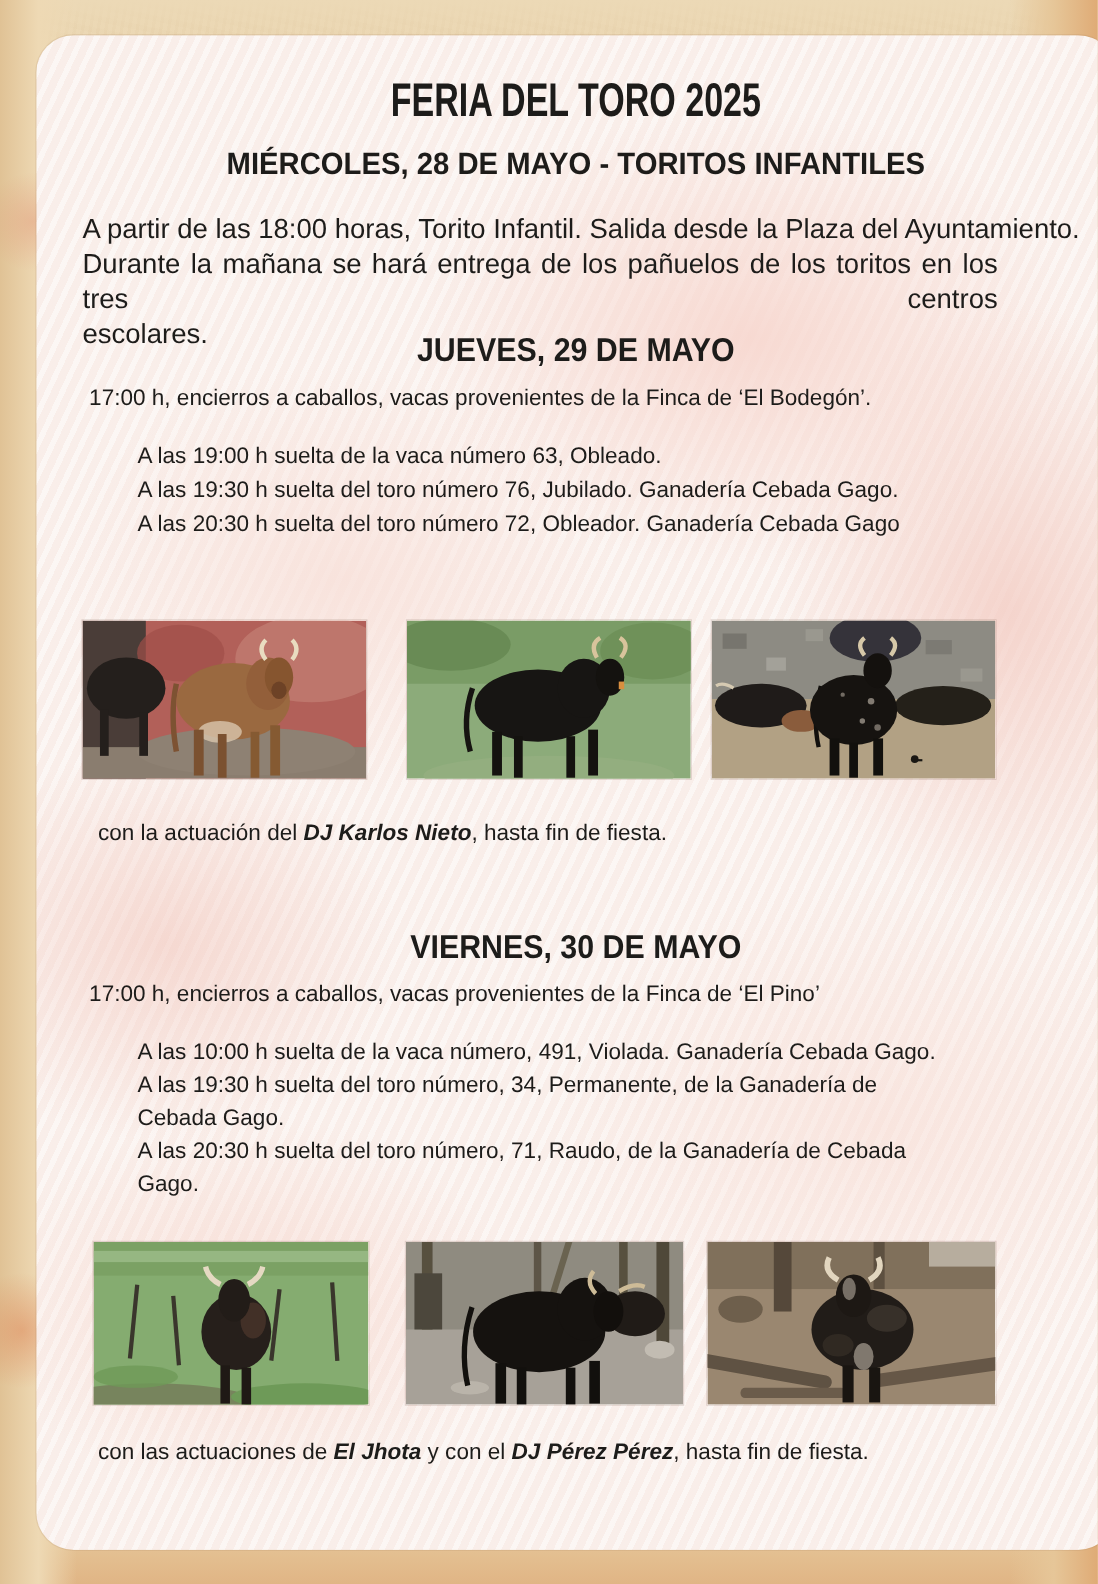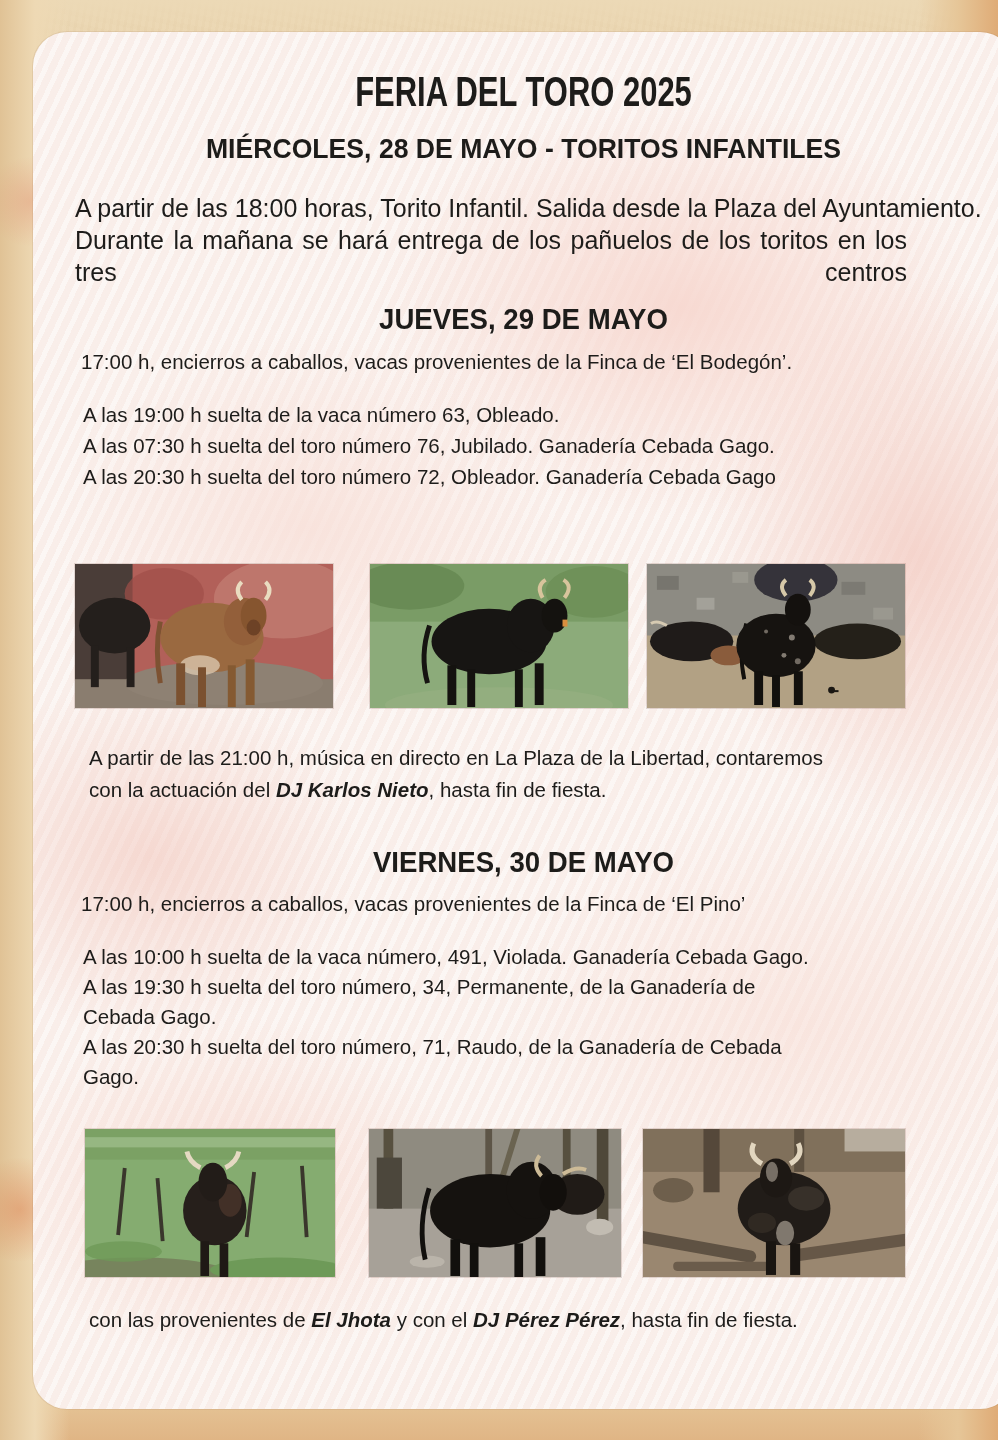--- a/index.html
+++ b/index.html
@@ -54,21 +54,21 @@
   .h2{
     left:0;width:100%;text-align:center;
     font-size:30px;font-weight:bold;transform:scaleX(.92);white-space:nowrap;
   }
   .h2-jueves{top:270px;}
   .h2-viernes{top:813px;}
   .lead{font-size:20.5px;white-space:nowrap;text-align:center;}
   .lead-jueves{top:318px;left:48px;}
   .lead-viernes{top:860px;left:48px;}
   .events{font-size:20.5px;}
-  .events .line{white-space:nowrap;}
+  .events .line{white-space:nowrap;margin-left:42px;}
   .events-jueves{top:367px;left:50px;line-height:31px;}
   .events-viernes{top:910px;left:50px;line-height:30px;}
   .music{font-size:20.5px;line-height:32px;}
   .music .line{white-space:nowrap;}
   .music1{top:710px;left:56px;}
   .music2{top:1272px;left:56px;}
   .music .b{font-weight:bold;font-style:italic;text-align:right;}
   .photo{position:absolute;box-shadow:0 0 0 1px rgba(110,70,60,.18);overflow:hidden;}
   .photo svg{display:block;width:100%;height:100%;}
   .r1{top:532px;height:144px;}
@@ -85,28 +85,29 @@
 
 <div class="page">
   <div class="card">
 
     <div class="title">FERIA DEL TORO 2025</div>
     <div class="subtitle">MIÉRCOLES, 28 DE MAYO - TORITOS INFANTILES</div>
 
     <div class="intro">
       <div class="line">A partir de las 18:00 horas, Torito Infantil. Salida desde la Plaza del Ayuntamiento.</div>
       <div class="just">Durante la mañana se hará entrega de los pañuelos de los toritos en los tres centros</div>
+      <div class="line">escolares.</div>
     </div>
 
     <div class="h2 h2-jueves">JUEVES, 29 DE MAYO</div>
     <div class="lead lead-jueves">17:00 h, encierros a caballos, vacas provenientes de la Finca de ‘El Bodegón’.</div>
 
     <div class="events events-jueves">
       <div class="line">A las 19:00 h suelta de la vaca número 63, Obleado.</div>
-      <div class="line">A las 07:30 h suelta del toro número 76, Jubilado. Ganadería Cebada Gago.</div>
+      <div class="line">A las 19:30 h suelta del toro número 76, Jubilado. Ganadería Cebada Gago.</div>
       <div class="line">A las 20:30 h suelta del toro número 72, Obleador. Ganadería Cebada Gago</div>
     </div>
 
     <div class="photo r1 p1" aria-label="Vaca parda delante de una pared roja">
       <svg viewBox="0 0 260 145" preserveAspectRatio="none">
         <rect width="260" height="145" fill="#b26059"></rect>
         <rect width="58" height="145" fill="#4a3d38"></rect>
         <ellipse cx="210" cy="35" rx="70" ry="40" fill="#c9897c" opacity=".55"></ellipse>
         <ellipse cx="90" cy="30" rx="40" ry="26" fill="#a04f49" opacity=".7"></ellipse>
         <rect y="116" width="260" height="29" fill="#8a7d6f"></rect>
@@ -173,21 +174,20 @@
         <path d="M164,32 q8,-10 0,-16" stroke="#d6c8a8" stroke-width="4" fill="none"></path>
         <rect x="108" y="108" width="9" height="34" fill="#12100d"></rect>
         <rect x="126" y="112" width="8" height="32" fill="#12100d"></rect>
         <rect x="148" y="108" width="9" height="34" fill="#12100d"></rect>
         <circle cx="186" cy="127" r="3.5" fill="#1a1713"></circle>
         <rect x="186" y="127" width="7" height="2" fill="#1a1713"></rect>
       </svg>
     </div>
 
     <div class="music music1">
-      <div class="line">A partir de las 21:00 h, música en directo en La Plaza de la Libertad, contaremos</div>
       <div class="line"><span>con la actuación del </span><span class="b">DJ Karlos Nieto</span><span>, hasta fin de fiesta.</span></div>
     </div>
 
     <div class="h2 h2-viernes">VIERNES, 30 DE MAYO</div>
     <div class="lead lead-viernes">17:00 h, encierros a caballos, vacas provenientes de la Finca de ‘El Pino’</div>
 
     <div class="events events-viernes">
       <div class="line">A las 10:00 h suelta de la vaca número, 491, Violada. Ganadería Cebada Gago.</div>
       <div class="line">A las 19:30 h suelta del toro número, 34, Permanente, de la Ganadería de</div>
       <div class="line">Cebada Gago.</div>
@@ -259,17 +259,17 @@
         <ellipse cx="128" cy="42" rx="6" ry="10" fill="#8e867a" opacity=".8"></ellipse>
         <path d="M118,34 q-14,-8 -8,-20" stroke="#e2d6bf" stroke-width="5" fill="none"></path>
         <path d="M146,34 q14,-8 8,-20" stroke="#e2d6bf" stroke-width="5" fill="none"></path>
         <ellipse cx="141" cy="102" rx="9" ry="12" fill="#cfc5b6" opacity=".55"></ellipse>
         <rect x="122" y="110" width="10" height="33" fill="#191511"></rect>
         <rect x="146" y="112" width="10" height="31" fill="#191511"></rect>
       </svg>
     </div>
 
     <div class="music music2">
-      <div class="line"><span>con las provenientes de </span><span class="b">El Jhota</span><span> y con el </span><span class="b">DJ Pérez Pérez</span><span>, hasta fin de fiesta.</span></div>
+      <div class="line"><span>con las actuaciones de </span><span class="b">El Jhota</span><span> y con el </span><span class="b">DJ Pérez Pérez</span><span>, hasta fin de fiesta.</span></div>
     </div>
 
   </div>
 </div>
 
 </body></html>

